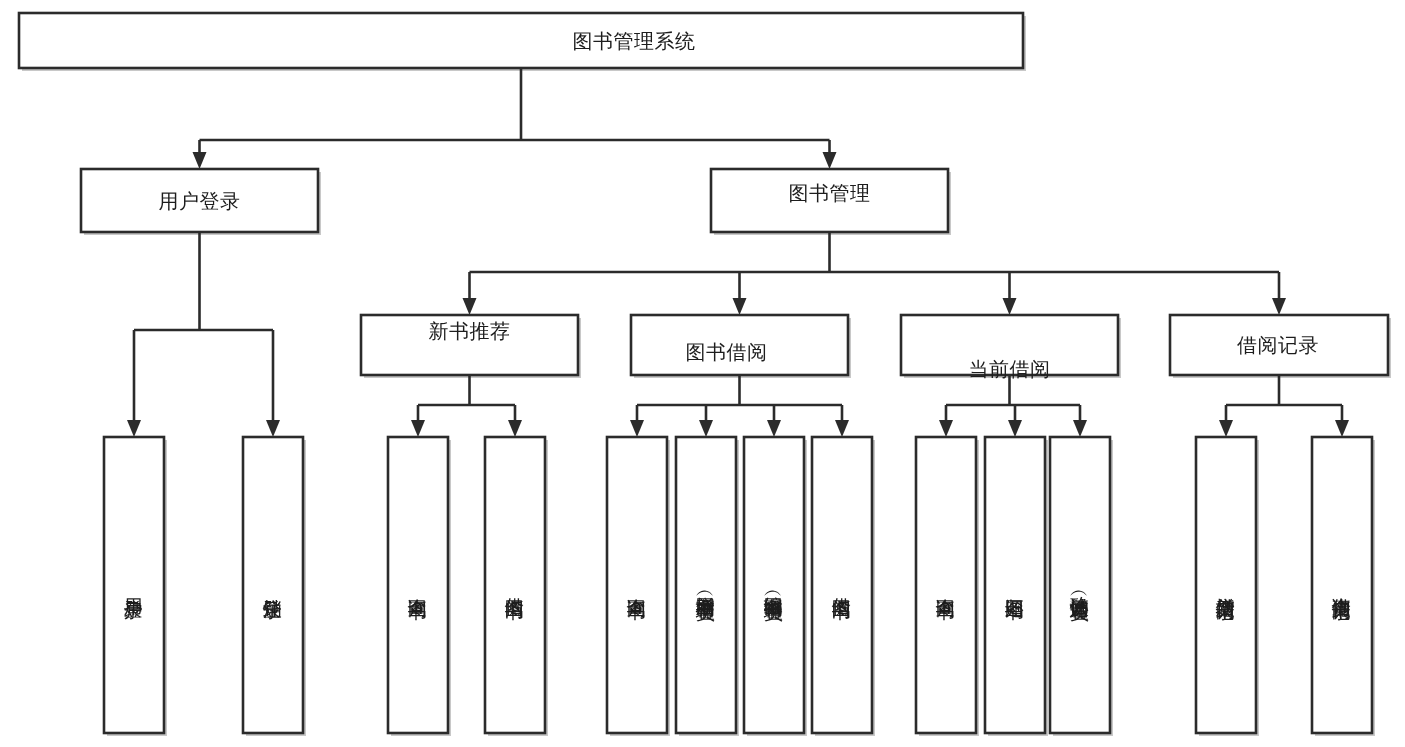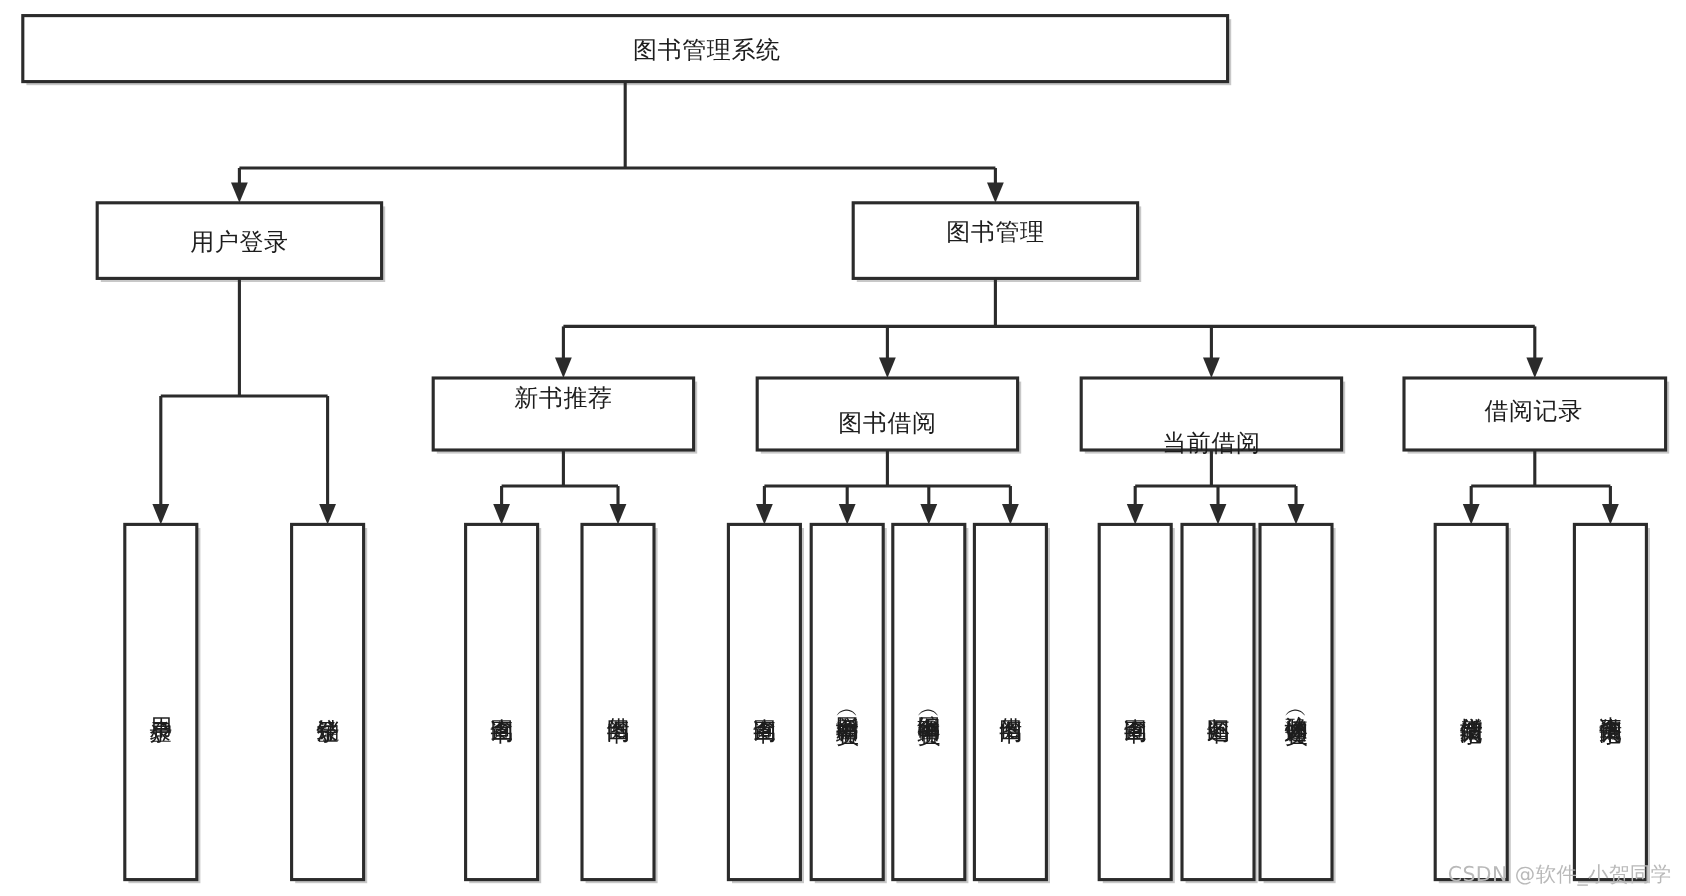--- a/index.html
+++ b/index.html
@@ -177,35 +177,34 @@
         <rect x="901" y="315" width="217" height="60" class="node-box"></rect>
         <rect x="916" y="437" width="60" height="296" class="node-box"></rect>
         <rect x="985" y="437" width="60" height="296" class="node-box"></rect>
         <rect x="1050" y="437" width="60" height="296" class="node-box"></rect>
         <rect x="1170" y="315" width="218" height="60" class="node-box"></rect>
         <rect x="1196" y="437" width="60" height="296" class="node-box"></rect>
         <rect x="1312" y="437" width="60" height="296" class="node-box"></rect>
       </g>
   </svg>
   <div id="label-layer">
-      <div class="node-label-h" style="left: 19px; top: 13px; width: 1140px; height: 55px;">图书管理系统</div>
+      <div class="node-label-h" style="left: 19px; top: 13px; width: 1140px; height: 55px; padding-left: 45px;">图书管理系统</div>
       <div class="node-label-h" style="left: 81px; top: 169px; width: 237px; height: 63px;">用户登录</div>
       <div class="node-label-h" style="left: 711px; top: 169px; width: 237px; height: 48px;">图书管理</div>
       <div class="node-label-v" style="left: 104px; top: 437px; width: 60px; height: 296px;">用户登录</div>
       <div class="node-label-v" style="left: 243px; top: 437px; width: 60px; height: 296px;">注销登录</div>
       <div class="node-label-h" style="left: 361px; top: 301px; width: 217px; height: 60px;">新书推荐</div>
       <div class="node-label-v" style="left: 388px; top: 437px; width: 60px; height: 296px;">查询图书</div>
       <div class="node-label-v" style="left: 485px; top: 437px; width: 60px; height: 296px;">借阅图书</div>
-      <div class="node-label-h" style="left: 631px; top: 315px; width: 217px; height: 74px;">图书借阅</div>
+      <div class="node-label-h" style="left: 618px; top: 315px; width: 217px; height: 74px;">图书借阅</div>
       <div class="node-label-v" style="left: 607px; top: 437px; width: 60px; height: 296px;">查询图书</div>
       <div class="node-label-v" style="left: 676px; top: 437px; width: 60px; height: 296px;">新增图书（管理员）</div>
       <div class="node-label-v" style="left: 744px; top: 437px; width: 60px; height: 296px;">编辑图书（管理员）</div>
       <div class="node-label-v" style="left: 812px; top: 437px; width: 60px; height: 296px;">借阅图书</div>
       <div class="node-label-h" style="left: 901px; top: 315px; width: 217px; height: 60px; margin-top: 24px;">当前借阅</div>
       <div class="node-label-v" style="left: 916px; top: 437px; width: 60px; height: 296px;">查询图书</div>
       <div class="node-label-v" style="left: 985px; top: 437px; width: 60px; height: 296px;">归还图书</div>
       <div class="node-label-v" style="left: 1050px; top: 437px; width: 60px; height: 296px;">确认归还（管理员）</div>
-      <div class="node-label-h" style="left: 1170px; top: 315px; width: 216px; height: 60px; font-family: Liberation Mono, monospace;">借阅记录</div>
+      <div class="node-label-h" style="left: 1170px; top: 315px; width: 216px; height: 60px;">借阅记录</div>
       <div class="node-label-v" style="left: 1196px; top: 437px; width: 60px; height: 296px;">新增借阅记录</div>
       <div class="node-label-v" style="left: 1312px; top: 437px; width: 60px; height: 296px;">查询借阅记录</div>
     </div>
-  <div class="watermark">CSDN @软件_小贺同学</div>
 </div>
 
 </body></html>

